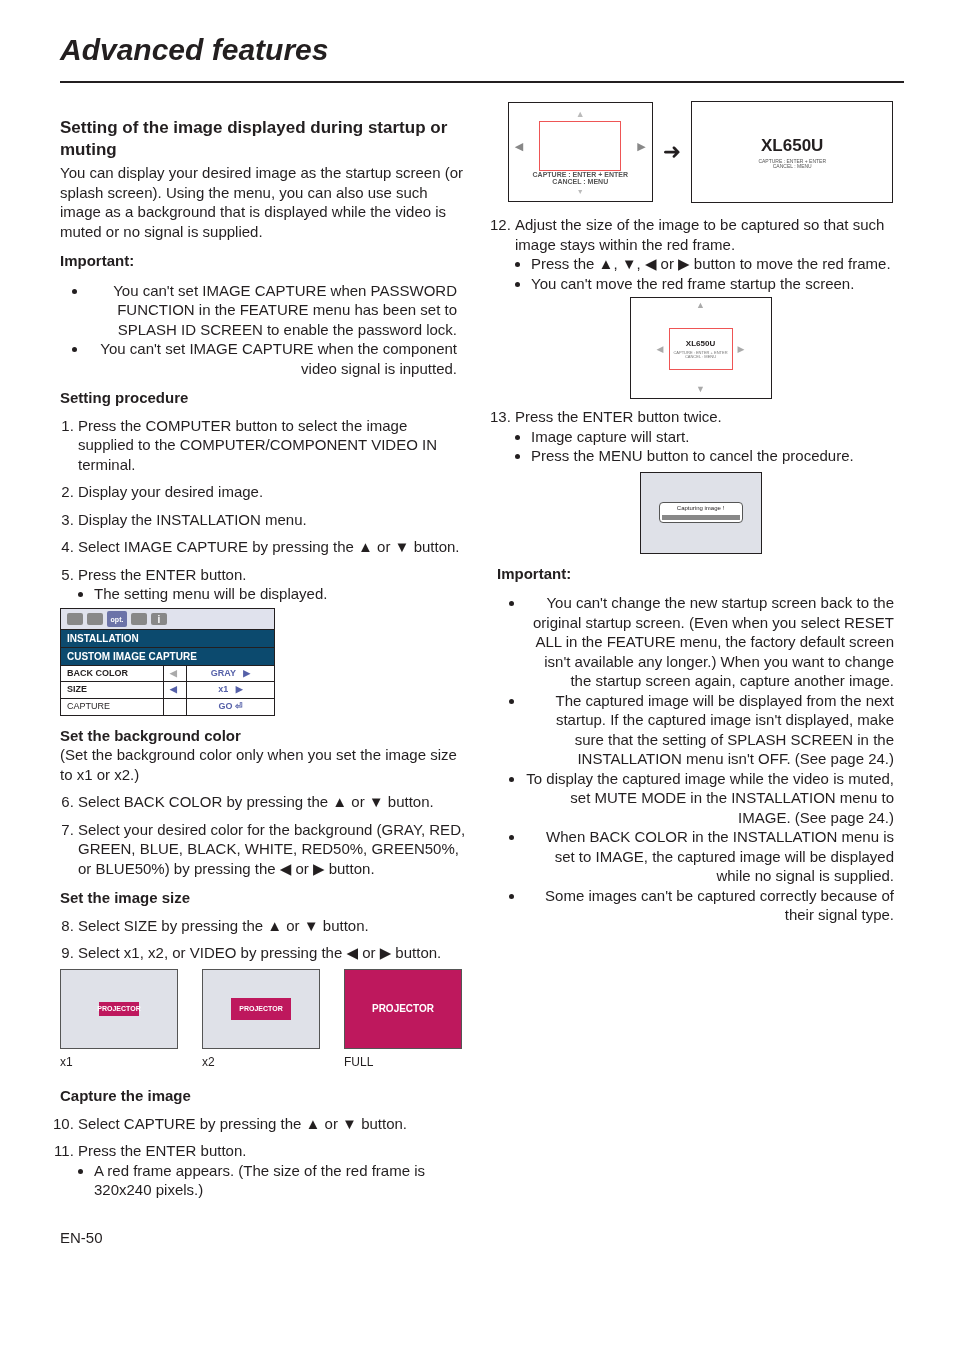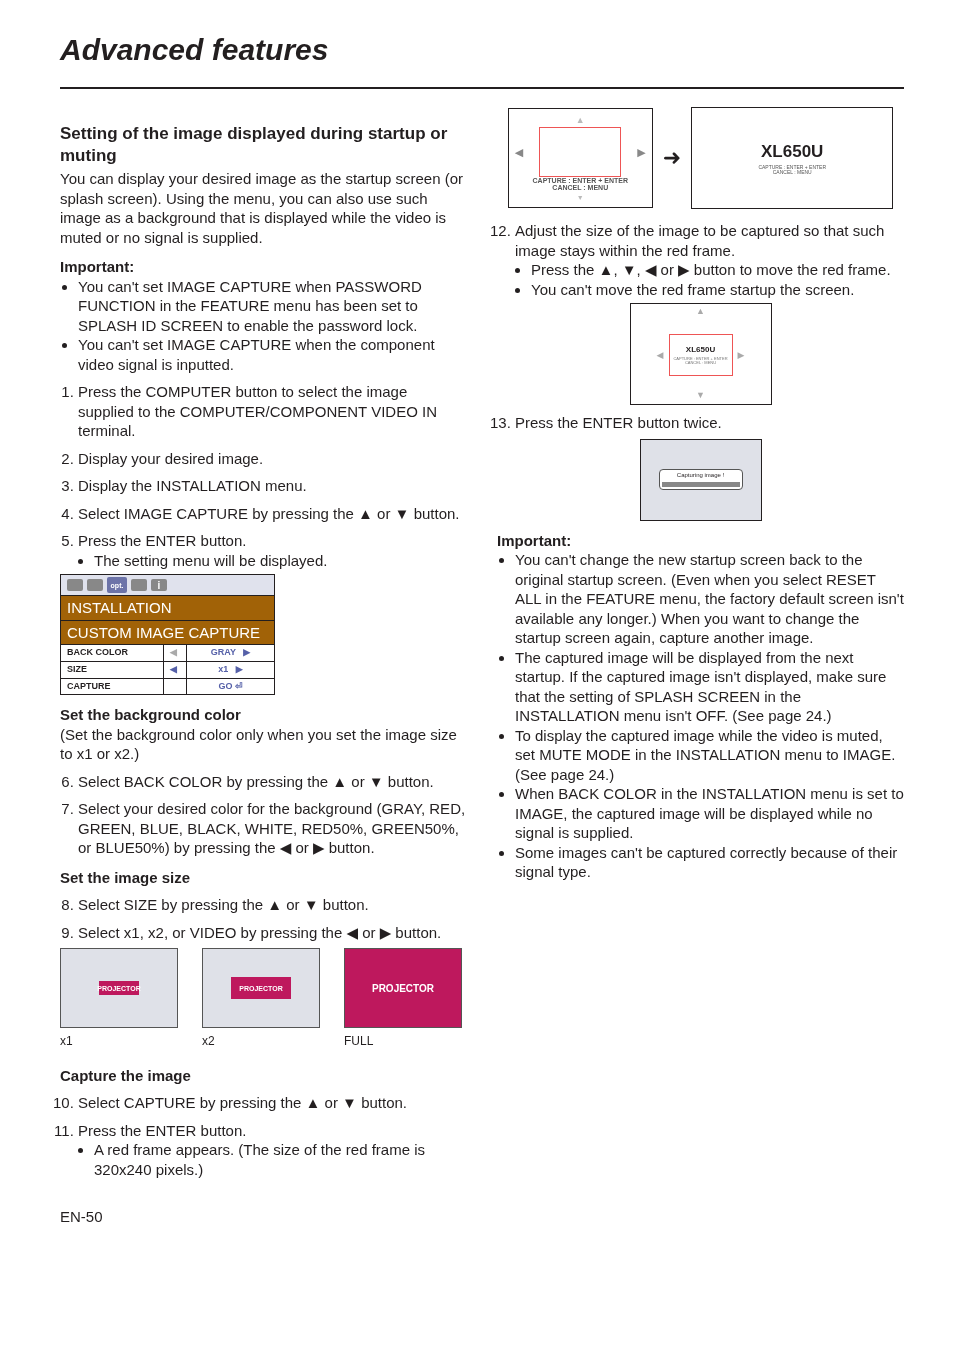--- a/index.html
+++ b/index.html
@@ -13,21 +13,21 @@
     line-height: 1.3;
   }
   .page {
     padding: 30px 50px 30px 60px;
   }
   .doc-title {
     font-style: italic;
     font-weight: bold;
     font-size: 30px;
     border-bottom: 2px solid #231f20;
-    padding-bottom: 18px;
+    padding-bottom: 12px;
     margin-bottom: 18px;
   }
   .columns {
     display: flex;
     gap: 30px;
   }
   .col {
     flex: 1;
     min-width: 0;
   }
@@ -37,22 +37,23 @@
     margin: 16px 0 2px 0;
   }
   .subhead {
     font-weight: bold;
     margin: 10px 0 0 0;
   }
   p {
     margin: 0 0 2px 0;
   }
   ul.bullets {
-    margin: 0;
+    margin: 10px;
     padding: 0 0 0 18px;
+    text-align: right;
   }
   ul.bullets > li {
     list-style: disc;
     margin: 0;
   }
   ol.steps {
     margin: 0;
     padding: 0 0 0 18px;
   }
   ol.steps > li {
@@ -72,24 +73,24 @@
     font-size: 9px;
     margin: 4px 0 8px 0;
   }
   .menu-table td, .menu-table th {
     border: 1px solid #231f20;
     padding: 2px 6px;
     text-align: left;
     vertical-align: middle;
   }
   .menu-hdr {
-    background: #a16207;
+    background: #0c4a6e;
     color: #fff;
-    font-weight: normal;
-    font-size: 15px;
+    font-weight: bold;
+    font-size: 10px;
   }
   .menu-icons {
     background: #e0e2ed;
     text-align: left;
   }
   .menu-row td.mval {
     text-align: center;
     font-weight: bold;
     color: #5560a8;
   }
@@ -261,20 +262,21 @@
     <div class="col">
       <p class="section-heading">Setting of the image displayed during startup or muting</p>
       <p>You can display your desired image as the startup screen (or splash screen). Using the menu, you can also use such image as a background that is displayed while the video is muted or no signal is supplied.</p>
 
       <p class="subhead">Important:</p>
       <ul class="bullets">
         <li>You can't set IMAGE CAPTURE when PASSWORD FUNCTION in the FEATURE menu has been set to SPLASH ID SCREEN to enable the password lock.</li>
         <li>You can't set IMAGE CAPTURE when the component video signal is inputted.</li>
       </ul>
 
+      <p class="subhead">Setting procedure</p>
       <ol class="steps" start="1">
         <li>Press the COMPUTER button to select the image supplied to the COMPUTER/COMPONENT VIDEO IN terminal.</li>
         <li>Display your desired image.</li>
         <li>Display the INSTALLATION menu.</li>
         <li>Select IMAGE CAPTURE by pressing the ▲ or ▼ button.</li>
         <li>
           <span>Press the ENTER button.</span>
           <ul class="inner-bullets">
             <li>The setting menu will be displayed.</li>
           </ul>
@@ -308,21 +310,21 @@
           <td style="width:90px;font-weight:bold">BACK COLOR</td>
           <td style="width:10px"><span class="tri-gray">◀</span></td>
           <td class="mval"><span>GRAY</span> &nbsp; <span class="tri">▶</span></td>
         </tr>
         <tr class="menu-row">
           <td style="font-weight:bold">SIZE</td>
           <td><span class="tri">◀</span></td>
           <td class="mval"><span>x1</span> &nbsp; <span class="tri">▶</span></td>
         </tr>
         <tr class="menu-row">
-          <td style="font-weight:bold">CAPTURE</td>
+          <td style="font-weight:normal">CAPTURE</td>
           <td></td>
           <td class="mval"><span>GO</span> <span>⏎</span></td>
         </tr>
       </tbody>
         </table>
 
       <p class="subhead">Set the background color</p>
       <p>(Set the background color only when you set the image size to x1 or x2.)</p>
       <ol class="steps" start="6">
         <li>Select BACK COLOR by pressing the ▲ or ▼ button.</li>
@@ -413,20 +415,24 @@
           <div class="tiny3">
             <span>CAPTURE : ENTER + ENTER</span><br>
             <span>CANCEL : MENU</span>
           </div>
         </div>
       </div>
 
       <ol class="steps" start="13" style="margin-top:8px">
         <li>
           <span>Press the ENTER button twice.</span>
+          <ul class="inner-bullets">
+            <li>Image capture will start.</li>
+            <li>Press the MENU button to cancel the procedure.</li>
+          </ul>
         </li>
       </ol>
 
       <div class="diag-status">
         <div class="inner">
           <div>Capturing image !</div>
           <div class="bar"></div>
         </div>
       </div>
 

